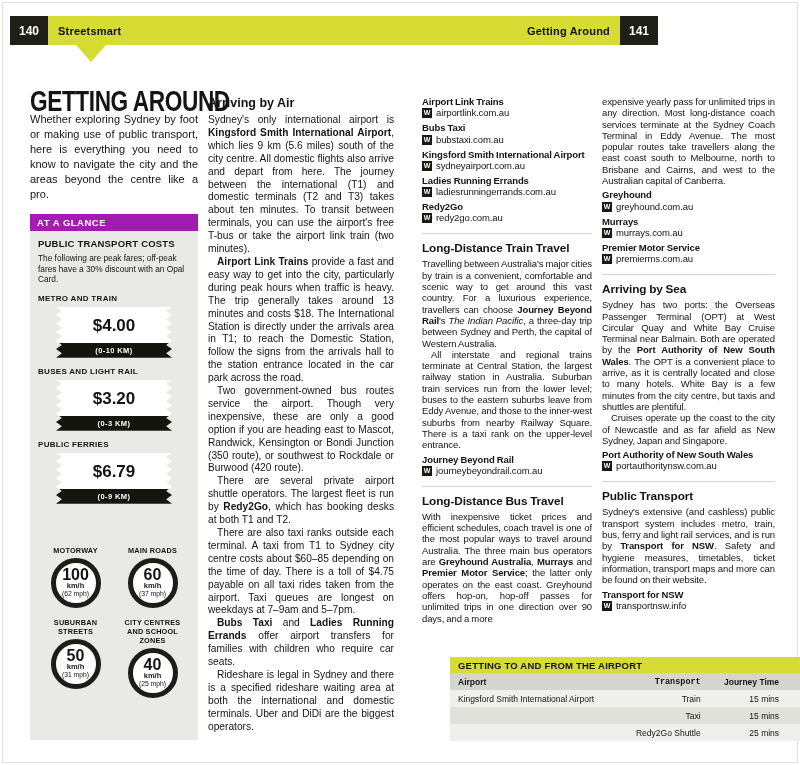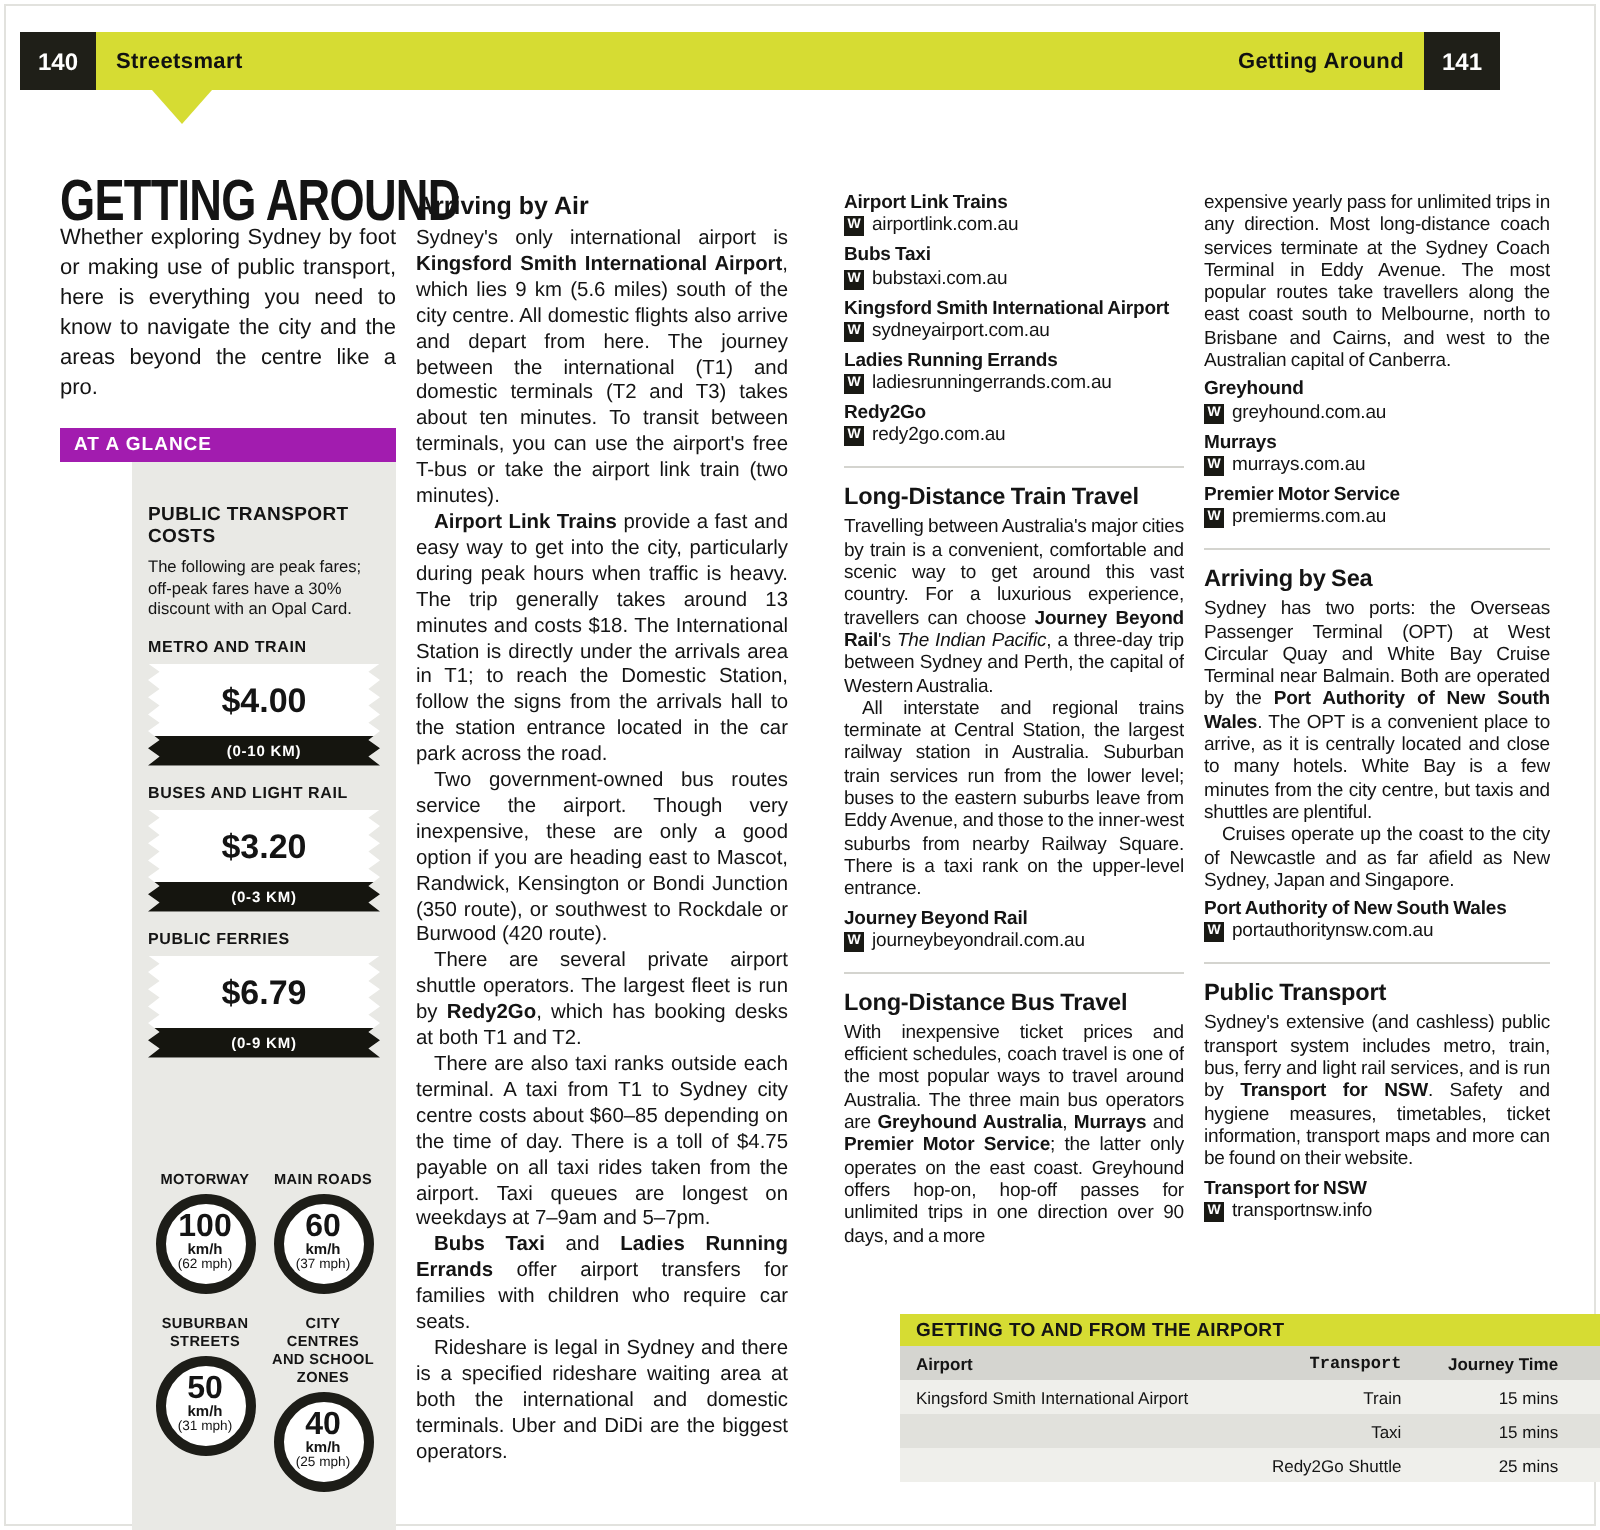--- a/index.html
+++ b/index.html
@@ -11,21 +11,21 @@
   *{box-sizing:border-box;}
   html,body{margin:0;padding:0;}
   body{
     width:800px;height:765px;position:relative;background:#fff;
     font-family:"Liberation Sans","DejaVu Sans",sans-serif;color:var(--ink);
     overflow:hidden;
   }
   .frame{position:absolute;inset:2px;border:1px solid #e2e2de;pointer-events:none;}
 
   
-  .topbar{position:absolute;left:10px;top:16px;width:740px;height:29px;background:var(--lime);display:flex;align-items:stretch;}
+  .topbar{position:absolute;left:10px;top:16px;width:648px;height:29px;background:var(--lime);display:flex;align-items:stretch;}
   .badge{background:var(--dark);color:#fff;font-weight:bold;font-size:12px;width:38px;display:flex;align-items:center;justify-content:center;}
   .seclabel{font-weight:bold;font-size:11px;color:#111;display:flex;align-items:center;padding:0 10px;letter-spacing:.2px;}
   .spacer{flex:1;}
   .tail{position:absolute;left:76px;top:45px;width:0;height:0;
     border-left:15px solid transparent;border-right:15px solid transparent;border-top:17px solid var(--lime);}
 
   
   .title{position:absolute;left:30px;top:66px;font-size:29px;font-weight:800;letter-spacing:-.5px;
     transform:scaleX(.78);transform-origin:0 50%;white-space:nowrap;}
 
@@ -51,21 +51,21 @@
   .dir-name{font-weight:bold;font-size:9.5px;line-height:11.3px;}
   .dir-url{font-size:9.5px;line-height:12px;display:flex;align-items:center;gap:4px;}
   .wicon{width:10px;height:10px;background:#191914;color:#fff;font-size:7px;font-weight:bold;
     display:inline-flex;align-items:center;justify-content:center;flex:none;}
   .links{margin-top:3px;}
 
   
   .blackbar{background:#a21caf;color:#fff;font-weight:bold;font-size:9.5px;letter-spacing:.5px;
     padding:3px 7px;}
   .aag{margin-top:12px;}
-  .panel{background:var(--panel);padding:21px 8px 12px;margin-left:36px;}
+  .panel{background:var(--panel);padding:7px 8px 12px;}
   .panel-h{font-weight:bold;font-size:9.5px;margin-bottom:4px;letter-spacing:.2px;}
   .panel-note{font-size:8.3px;line-height:10.6px;margin-bottom:6px;}
   .fare-label{font-weight:bold;font-size:8px;letter-spacing:.3px;margin:9px 0 4px;}
   .ticket{width:116px;margin:0 auto 6px;background:#fff;text-align:center;
     clip-path:polygon(0 0,100% 0,95% 8%,100% 16%,95% 25%,100% 33%,95% 41%,100% 50%,95% 58%,100% 66%,95% 75%,100% 83%,95% 91%,100% 100%,0 100%,5% 91%,0 83%,5% 75%,0 66%,5% 58%,0 50%,5% 41%,0 33%,5% 25%,0 16%,5% 8%);}
   .ticket-price{font-size:17px;font-weight:bold;padding:9px 0 7px;}
   .ticket-bar{background:#15150f;color:#fff;font-size:7.5px;font-weight:bold;padding:3px 0;letter-spacing:.4px;}
 
   .speed-grid{display:grid;grid-template-columns:1fr 1fr;gap:10px 6px;padding:8px 2px 4px;}
   .sign{text-align:center;}

